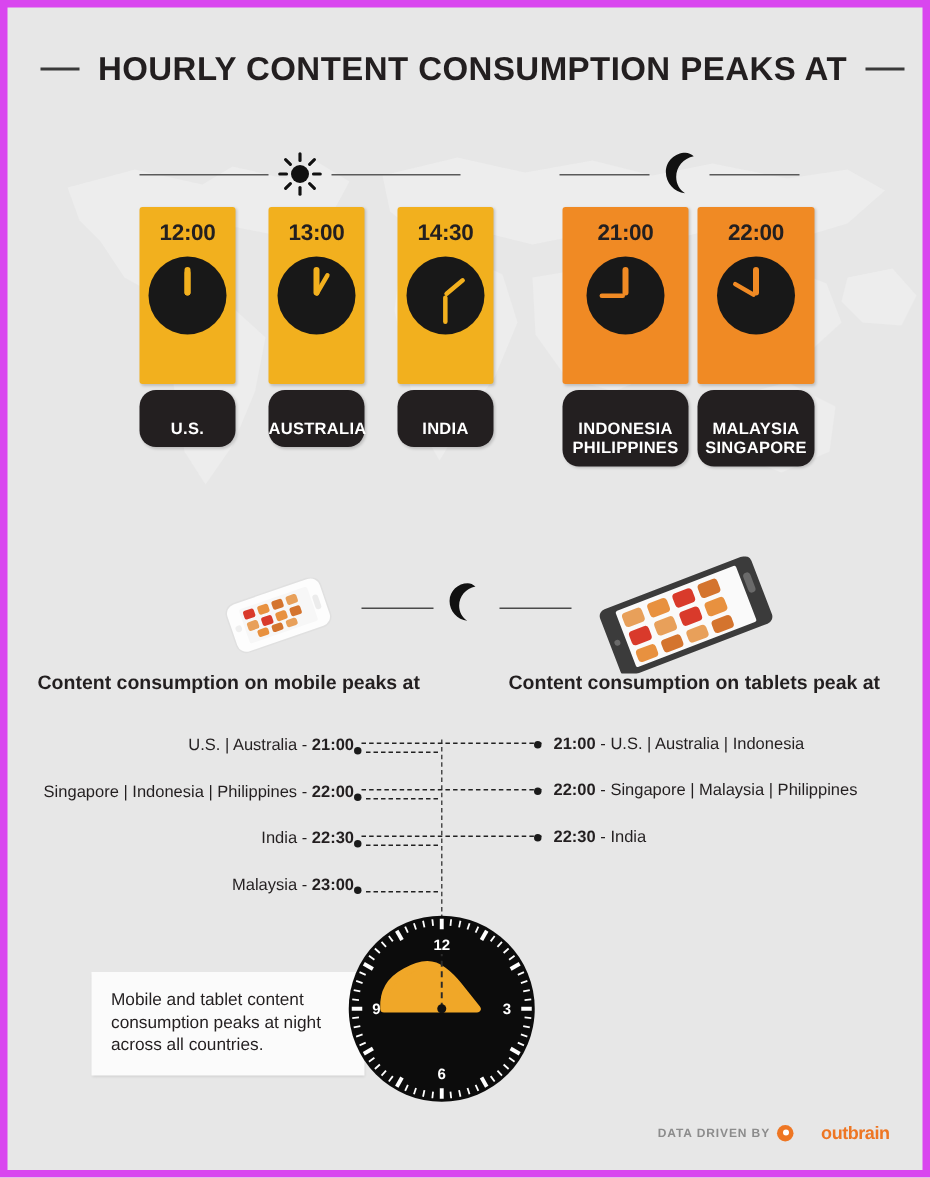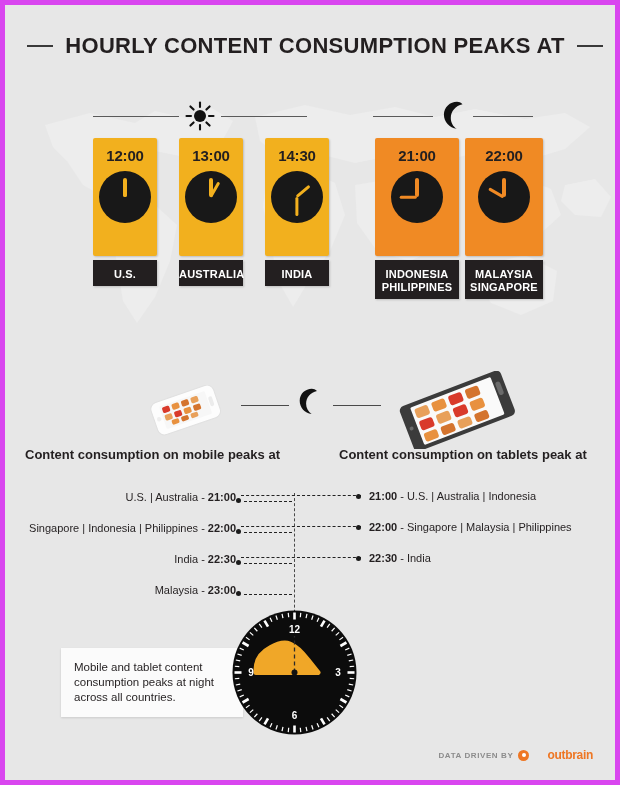--- a/index.html
+++ b/index.html
@@ -54,23 +54,23 @@
   .card .time{
     font-size:15px;font-weight:bold;color:#231f20;letter-spacing:-.2px;
   }
   .clockface{
     position:relative;width:52px;height:52px;border-radius:50%;
     background:#181818;margin-top:7px;
   }
   .hand{position:absolute;background:#f2b01e;border-radius:2px;transform-origin:50% 100%;}
   .card.night .hand{background:#f08a24;}
   .card .label{
-    margin-top:4px;background:#231f20;border-radius:0;
+    margin-top:4px;background:#231f20;border-radius:11px;
     color:#ffffff;text-align:center;font-weight:bold;
-    font-size:11px;letter-spacing:.2px;padding:8px 0 5px 0;
+    font-size:11px;letter-spacing:.2px;padding:20px 0 5px 0;
     box-shadow:1px 1px 2px rgba(0,0,0,.18);
     line-height:13px;
   }
   .card .label .ln{display:block;}
 
   
   .devices{position:absolute;top:372px;left:0;width:620px;height:60px;}
   .dev-rule{position:absolute;height:1px;background:#4a4a4a;top:28px;}
 
   .caption{

